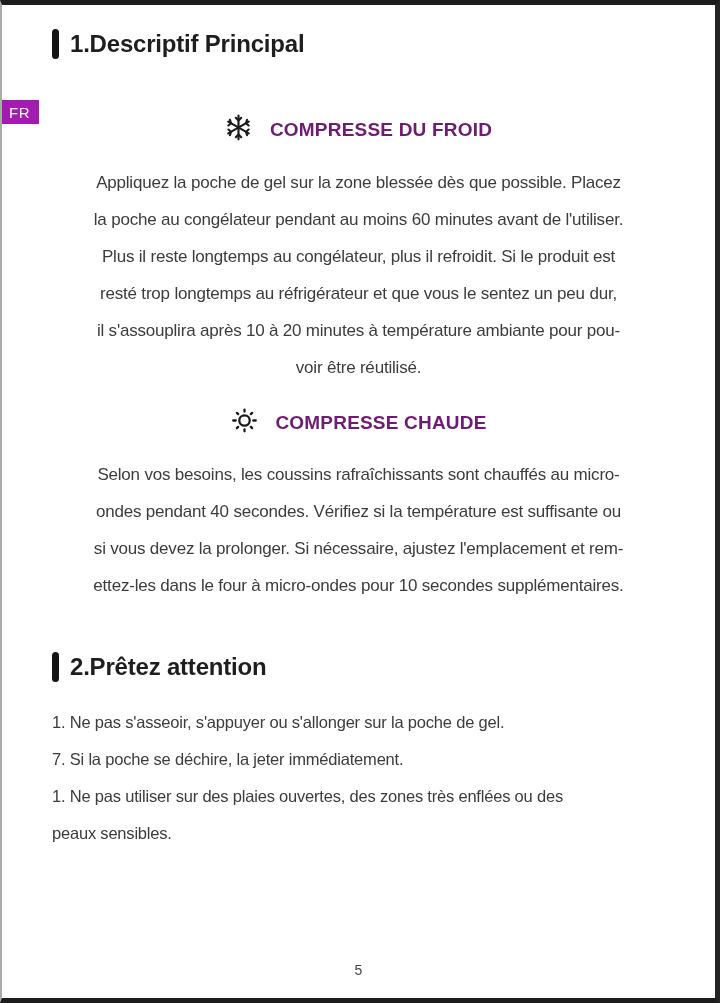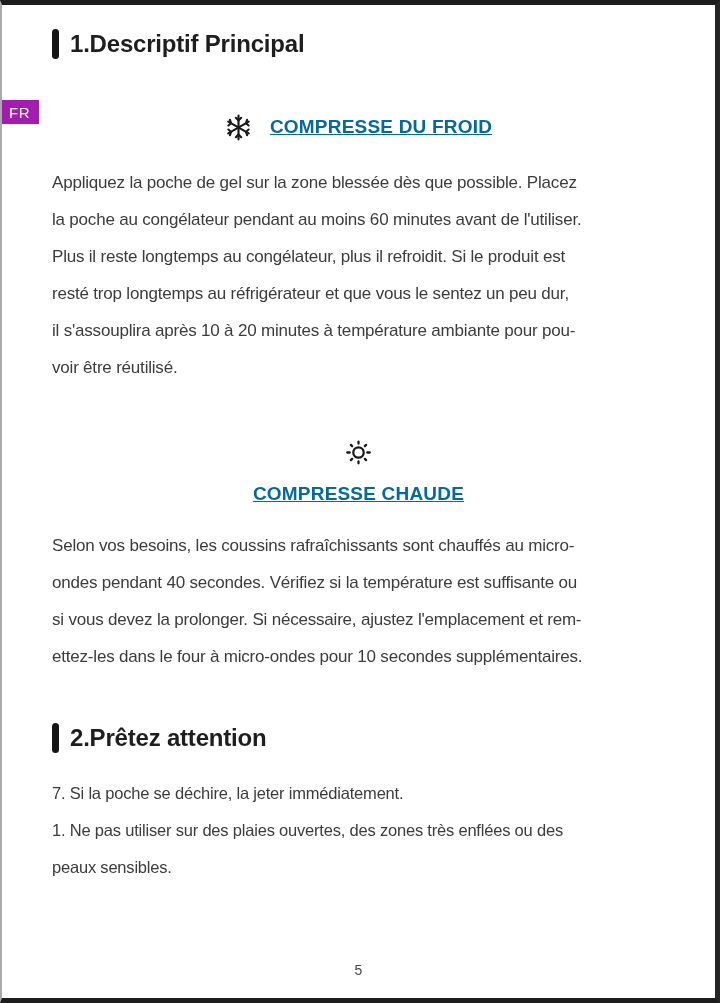--- a/index.html
+++ b/index.html
@@ -39,44 +39,44 @@
   .title-bar {
     width: 7px;
     height: 30px;
     background: #141414;
     border-radius: 3.5px;
     flex: 0 0 auto;
   }
   .sub-heading {
     display: flex;
     justify-content: center;
-    align-items: center;
+    align-items: flex-end;
     gap: 17px;
     font-size: 19px;
     font-weight: bold;
-    color: #0369a1;
+    color: #701a75;
     letter-spacing: 0.2px;
-    text-decoration: underline;
   }
   .sub-heading.cold { margin-top: 54px; }
-  .sub-heading.hot  { margin-top: 52px; flex-direction: column; }
+  .sub-heading.hot  { margin-top: 20px; }
   .sub-heading .icon {
     display: inline-flex;
     align-items: center;
     justify-content: center;
     width: 28px;
     height: 28px;
   }
   .body-text {
     margin: 23px 0 0 0;
     font-size: 17px;
     line-height: 37px;
     color: #3c3c3c;
     letter-spacing: -0.2px;
     white-space: pre;
+    text-align: center;
   }
   .body-text.hot { margin-top: 22px; }
   .attention-list { margin-top: 22px; }
   .list-item {
     margin: 0;
     font-size: 16.5px;
     line-height: 37px;
     color: #3c3c3c;
     letter-spacing: -0.2px;
     white-space: pre;
@@ -173,20 +173,21 @@
 ondes pendant 40 secondes. Vérifiez si la température est suffisante ou
 si vous devez la prolonger. Si nécessaire, ajustez l'emplacement et rem-
 ettez-les dans le four à micro-ondes pour 10 secondes supplémentaires.</p>
 
     <h1 class="section-title second">
       <span class="title-bar"></span>
       <span>2.Prêtez attention</span>
     </h1>
 
     <div class="attention-list">
+      <p class="list-item">1. Ne pas s'asseoir, s'appuyer ou s'allonger sur la poche de gel.</p>
       <p class="list-item">7. Si la poche se déchire, la jeter immédiatement.</p>
       <p class="list-item">1. Ne pas utiliser sur des plaies ouvertes, des zones très enflées ou des
 peaux sensibles.</p>
     </div>
 
   </div>
 
   <div class="page-number">5</div>
 
 </div>

